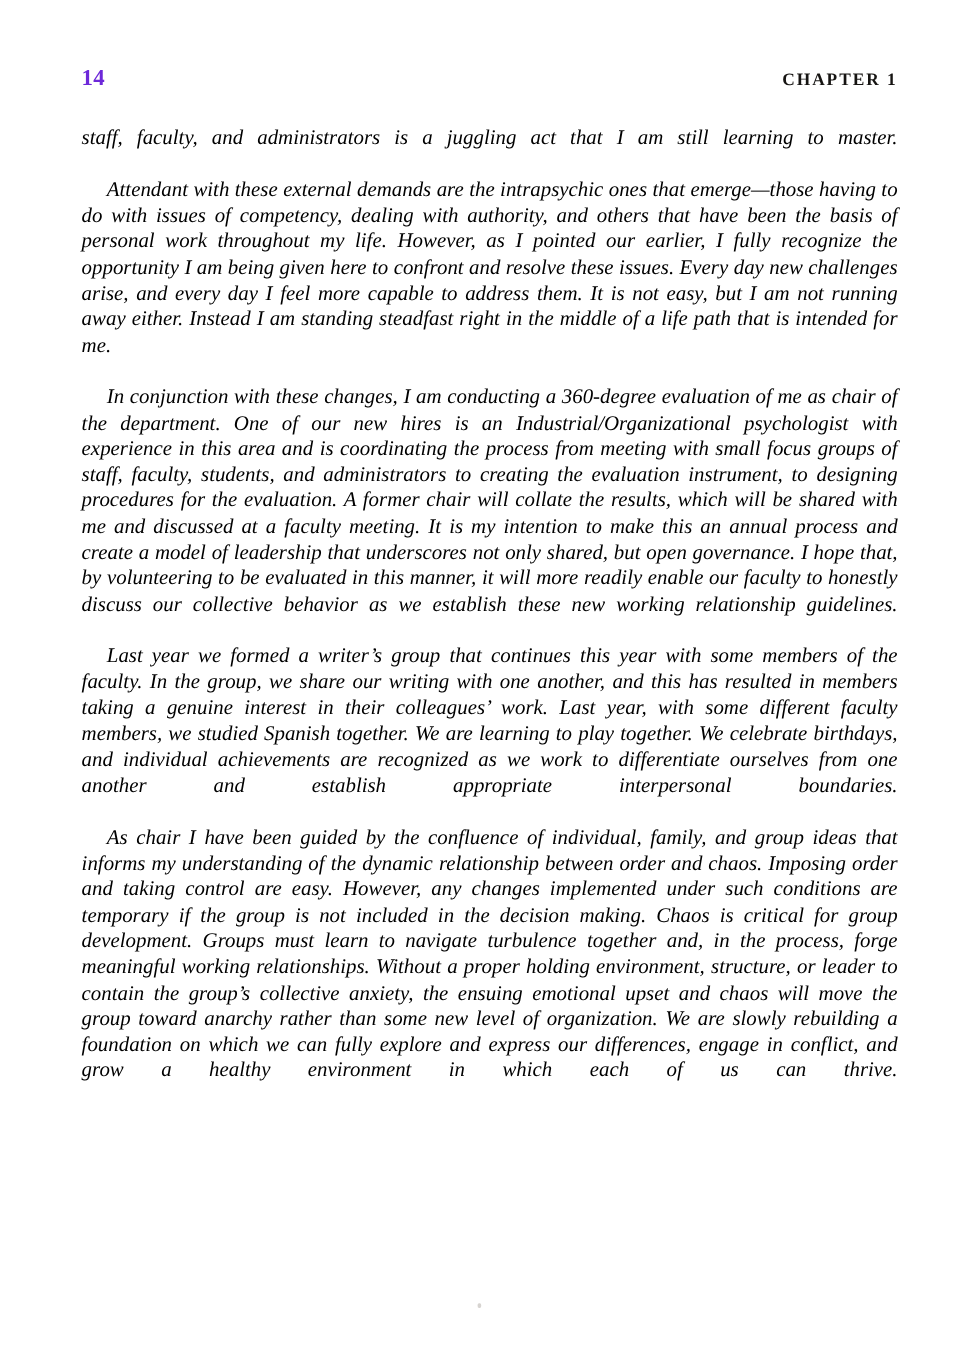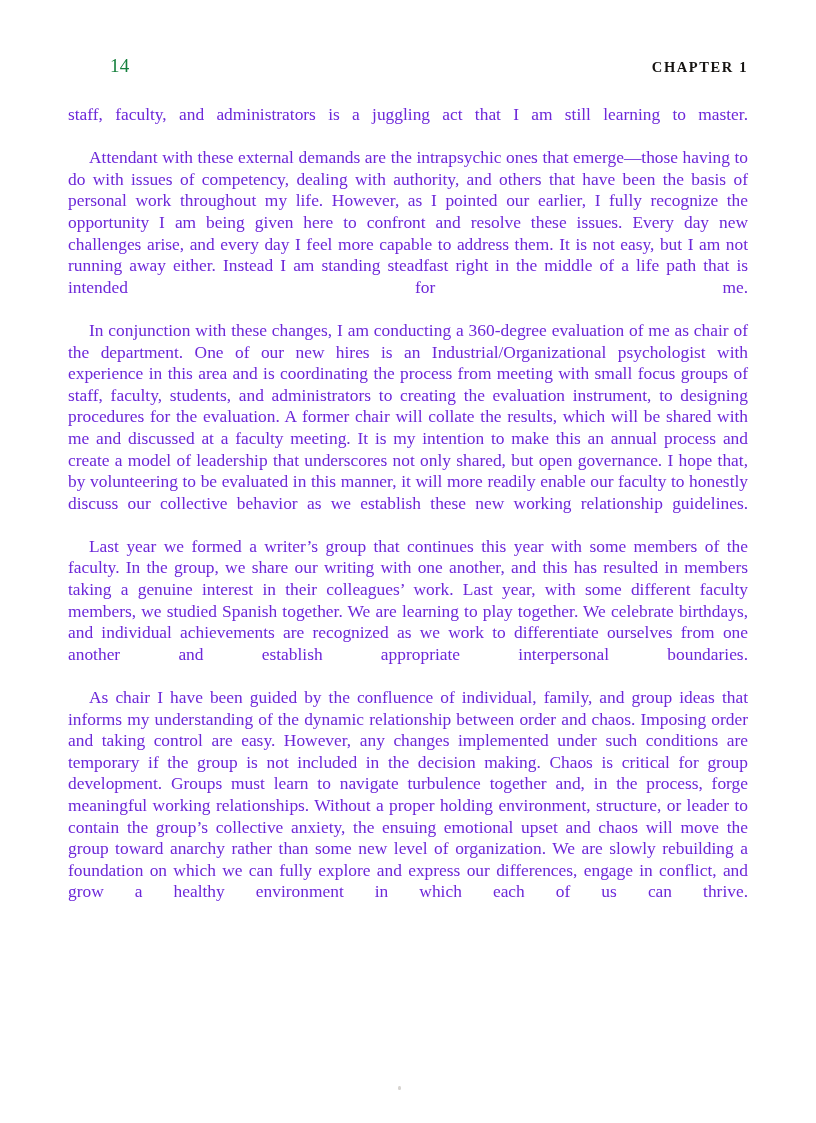--- a/index.html
+++ b/index.html
@@ -27,25 +27,24 @@
     right: 68px;
     top: 56px;
     height: 26px;
     display: flex;
     align-items: baseline;
     justify-content: space-between;
   }
 
   .folio {
     font-size: 19px;
-    font-weight: normal;
+    font-weight: bold;
     letter-spacing: 0.2px;
-    color: #15803d;
+    color: #6d28d9;
     line-height: 1;
-    margin-left: 42px;
   }
 
   .chapter-label {
     font-size: 14.5px;
     font-weight: bold;
     letter-spacing: 1.6px;
     color: #161412;
     line-height: 1;
     text-transform: uppercase;
   }
@@ -60,21 +59,22 @@
 
   .para {
     margin: 0;
     font-size: 17.4px;
     line-height: 21.6px;
     text-align: justify;
     text-justify: inter-word;
     text-indent: 0;
     word-spacing: 0.1px;
     hyphens: none;
-    color: #6d28d9;
+    color: #000000;
+    font-style: italic;
   }
 
   .para.indent {
     text-indent: 21px;
   }
 
   
   .para::after {
     content: "";
     display: inline-block;

